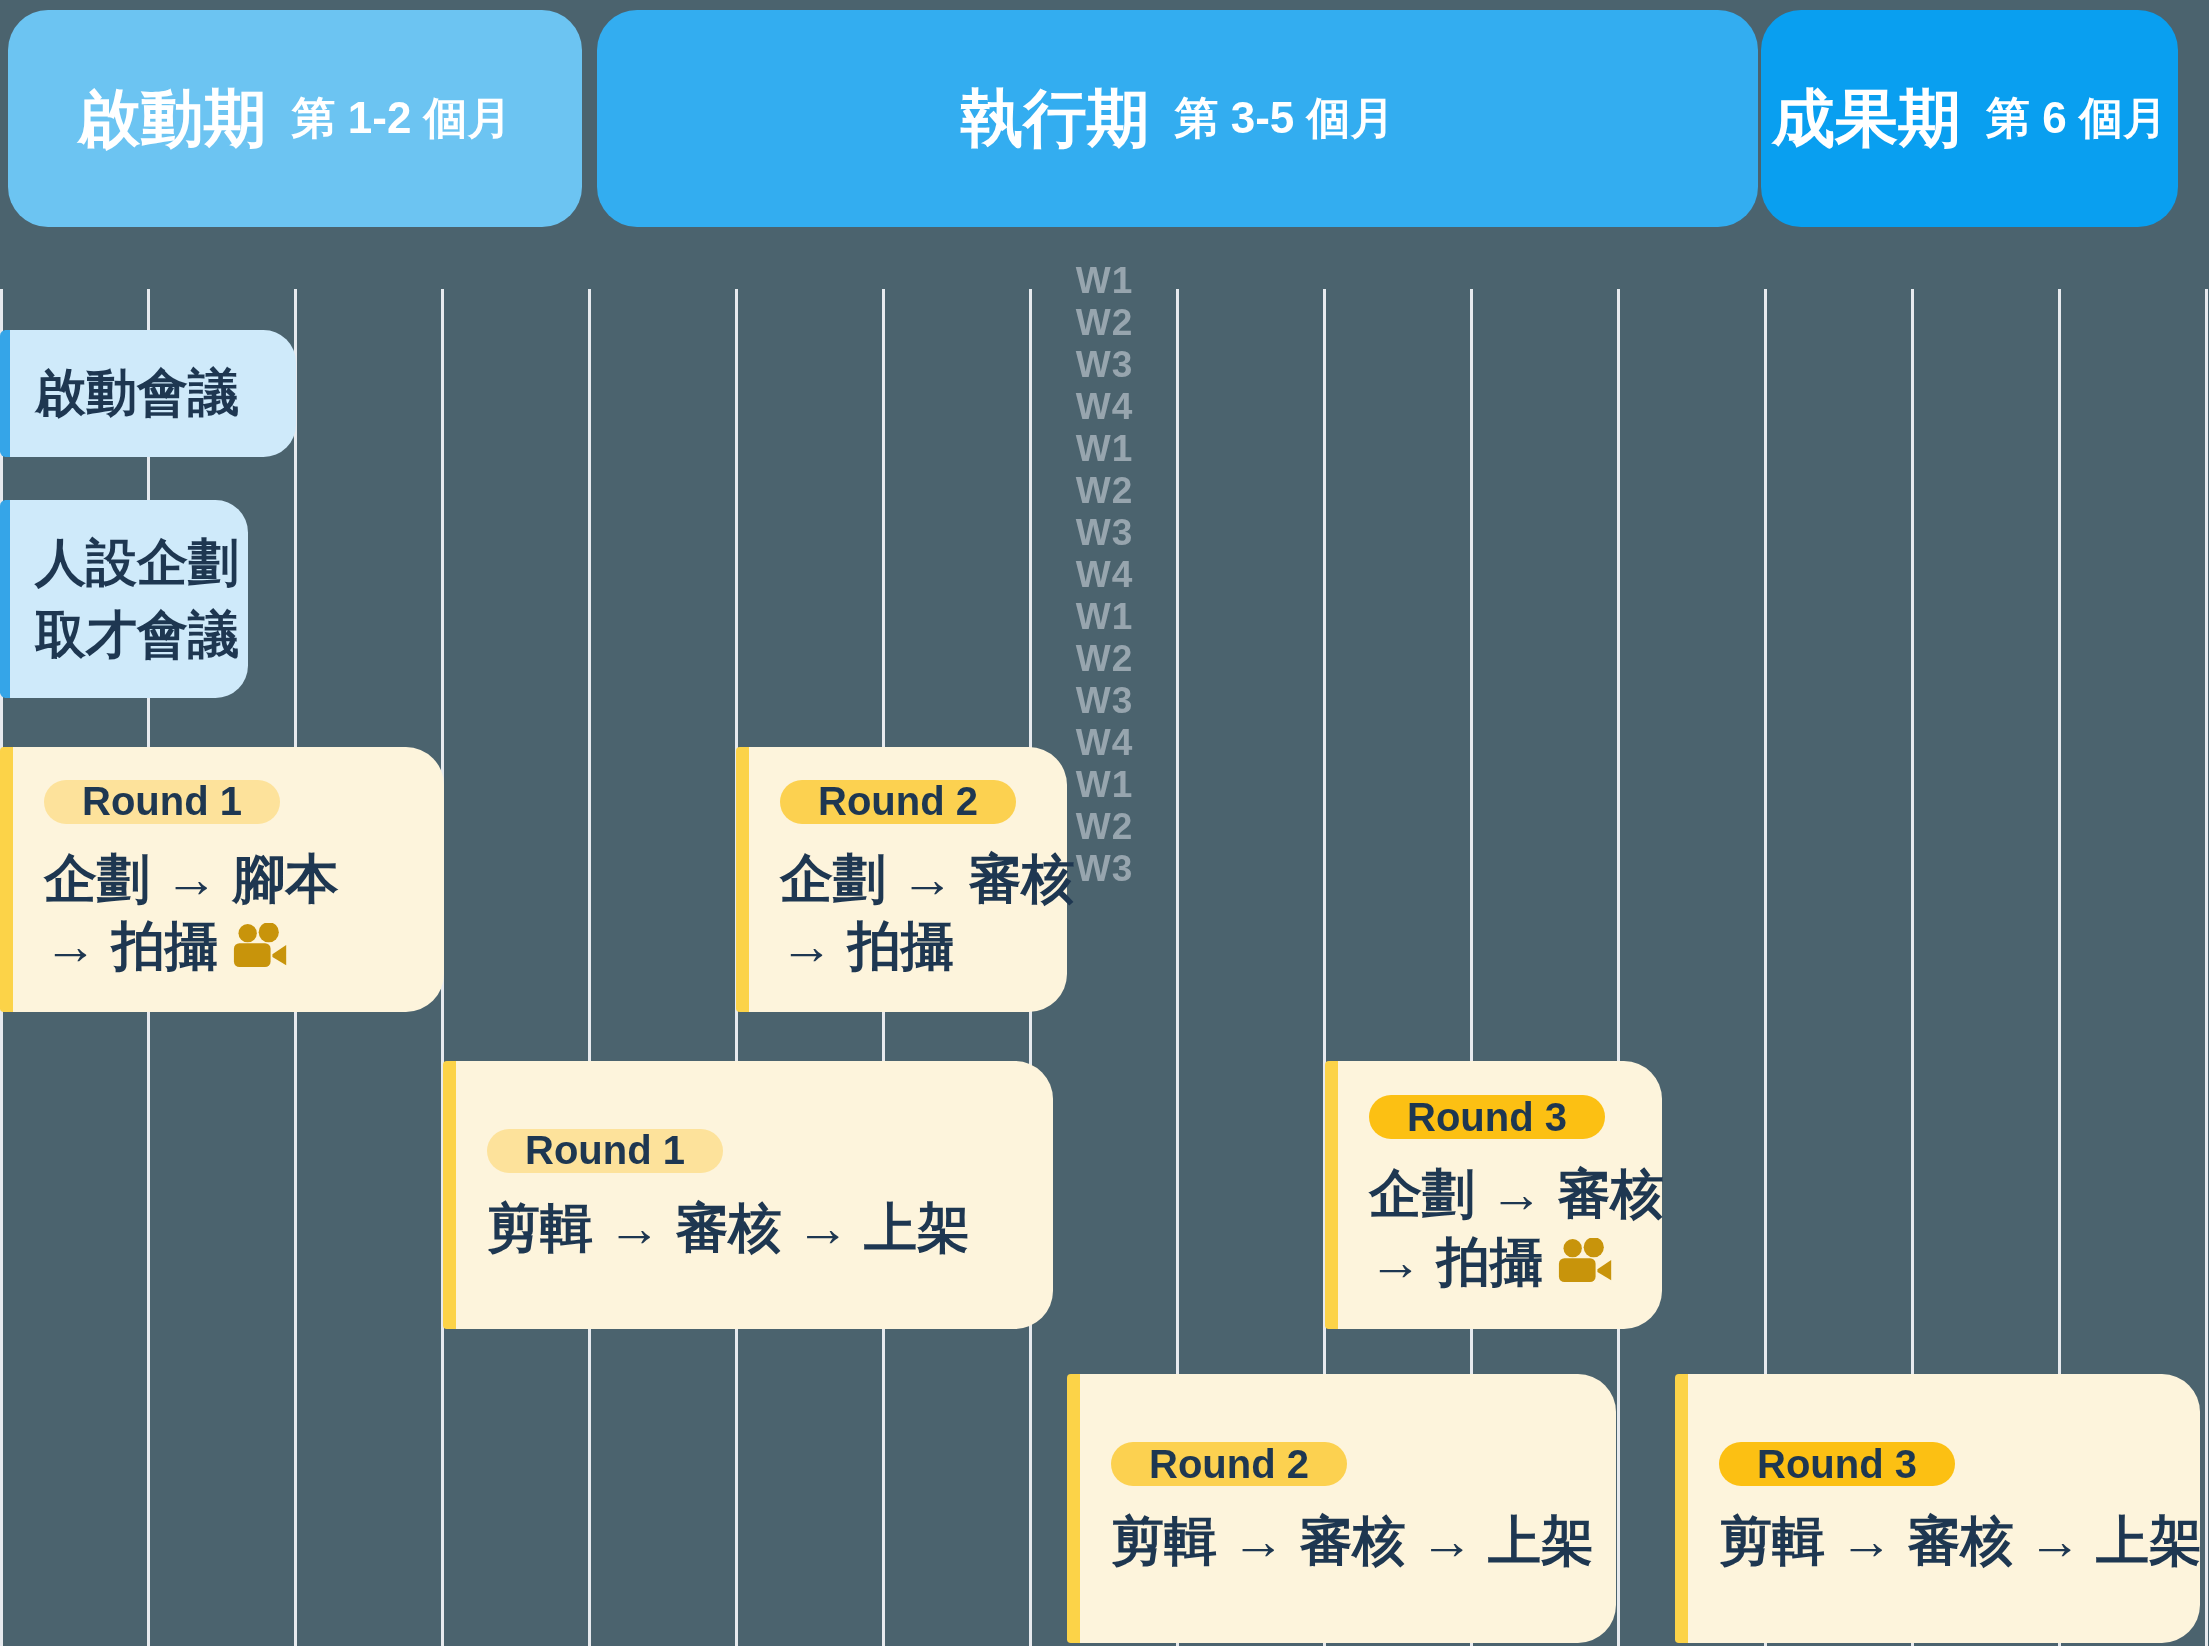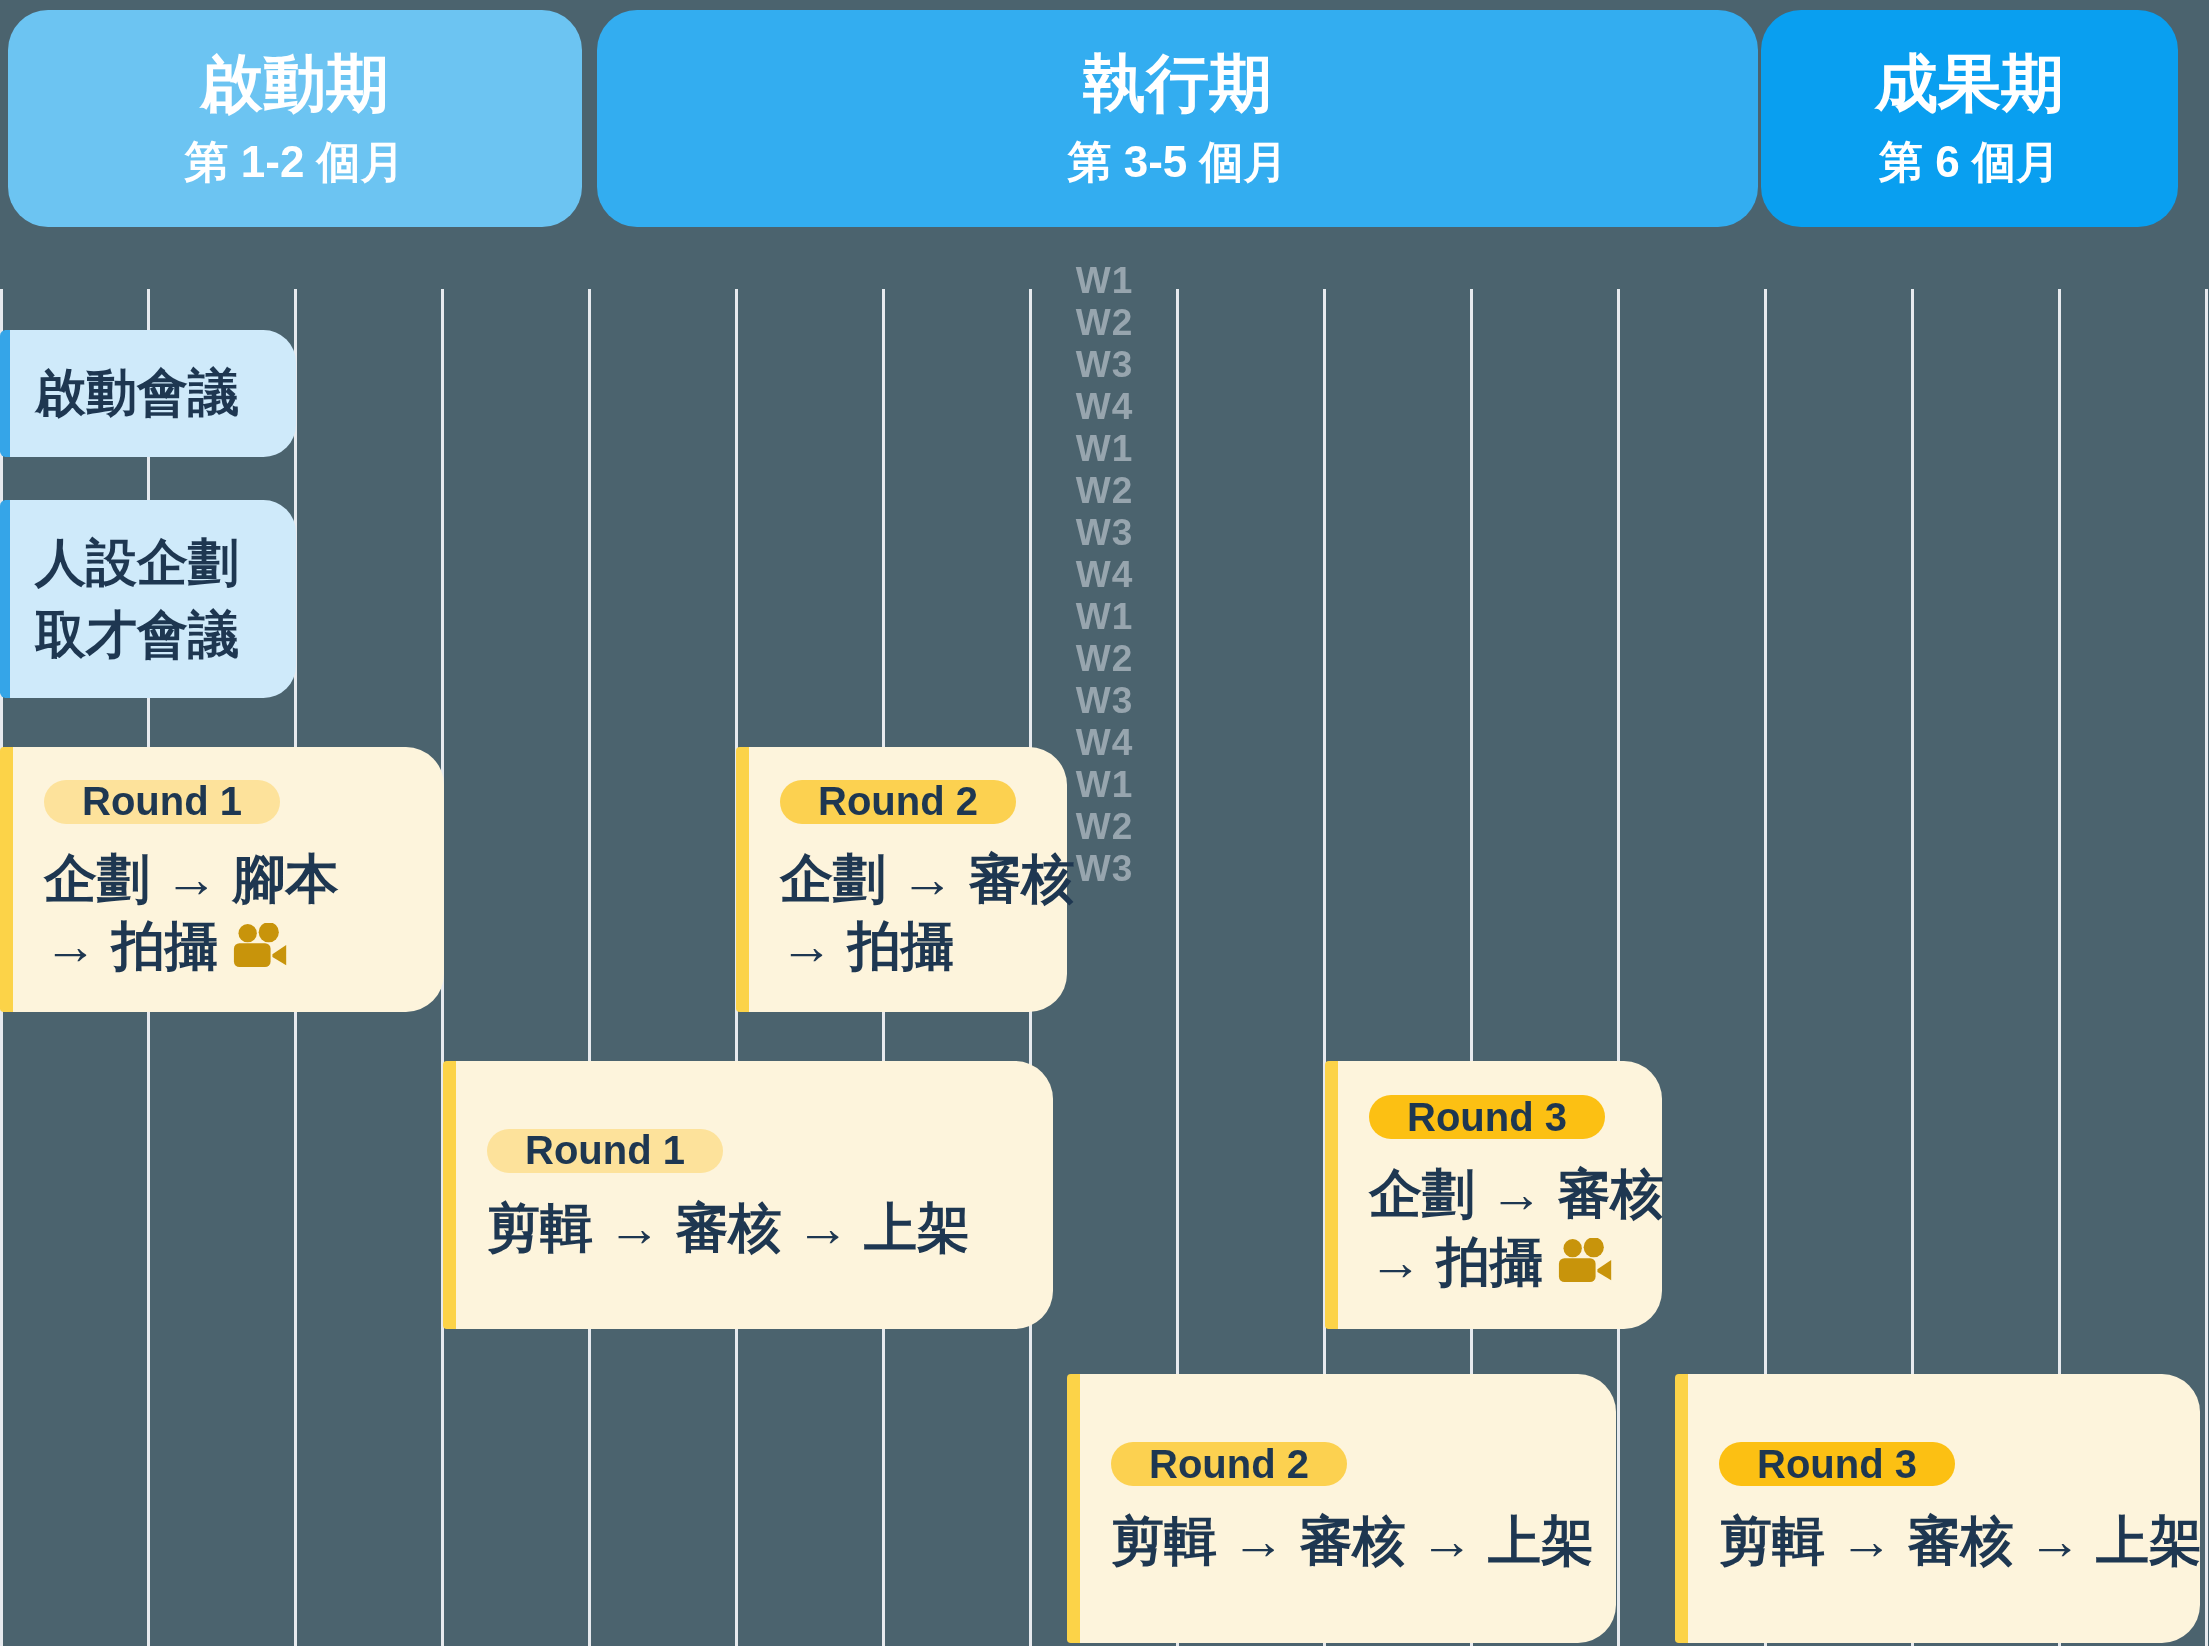--- a/index.html
+++ b/index.html
@@ -19,21 +19,21 @@
   }
   
   .grid{position:absolute; left:0; top:289px; width:2205px; height:1357px;
         display:flex; border-right:3.8px solid var(--gridline); z-index:1;}
   .grid .col{flex:1; border-left:3.8px solid var(--gridline);}
   
   .weeks{position:absolute; left:0; top:260px; width:2209px; display:flex; z-index:2;flex-direction:column;}
   .weeks span{flex:1; text-align:center; font-size:37px; color:var(--weekc); letter-spacing:1px;}
   
   .phase{position:absolute; top:9.6px; height:217px; border-radius:40px;
-         display:flex; flex-direction:column; justify-content:center; align-items:center;
+         display:flex; flex-direction:row; justify-content:center; align-items:center;
          gap:25px; color:#ffffff; z-index:3;}
   .phase .t{font-size:63px; line-height:1;}
   .phase .s{font-size:44px; line-height:1;}
   .phase1{left:7.6px;    width:574px;  background:var(--phase1);}
   .phase2{left:597px;  width:1161px; background:var(--phase2);}
   .phase3{left:1761px; width:417px;  background:var(--phase3);}
   
   .task{position:absolute; display:flex; flex-direction:column; justify-content:center;
         align-items:flex-start; z-index:3; box-sizing:border-box;}
   .task.blue{background:var(--blue-box); border-left:10.5px solid var(--blue-accent);
@@ -43,21 +43,21 @@
   .badge{height:44px; border-radius:31px; padding:0 38px; display:flex; align-items:center;
          font-size:40px; margin-bottom:21px; color:var(--ink);}
   .badge.r1{background:var(--badge1);}
   .badge.r2{background:var(--badge2);}
   .badge.r3{background:var(--badge3);}
   .line{white-space:nowrap; display:flex; align-items:center;}
   .cam-icon{display:inline-block; width:55px; height:46px; margin-left:15.3px;}
   .cam-icon svg{display:block; width:100%; height:100%;}
   
   .kickoff   {left:0;      top:330px;  width:296px; height:127px;}
-  .persona   {left:0;      top:500px;  width:296px; height:198px;}
+  .persona   {left:0;      top:500px;  width:248px; height:198px;}
   .r1prod    {left:0;      top:747px;  width:444px; height:265px;}
   .r2prod    {left:736px;  top:747px;  width:331px; height:265px;}
   .r1pub     {left:443px;  top:1061px; width:610px; height:268px;}
   .r3prod    {left:1325px; top:1061px; width:337px; height:268px;}
   .r2pub     {left:1067px; top:1374px; width:549px; height:269px;}
   .r3pub     {left:1675px; top:1374px; width:525px; height:269px;}
 </style>
 </head>
 <body>
 

